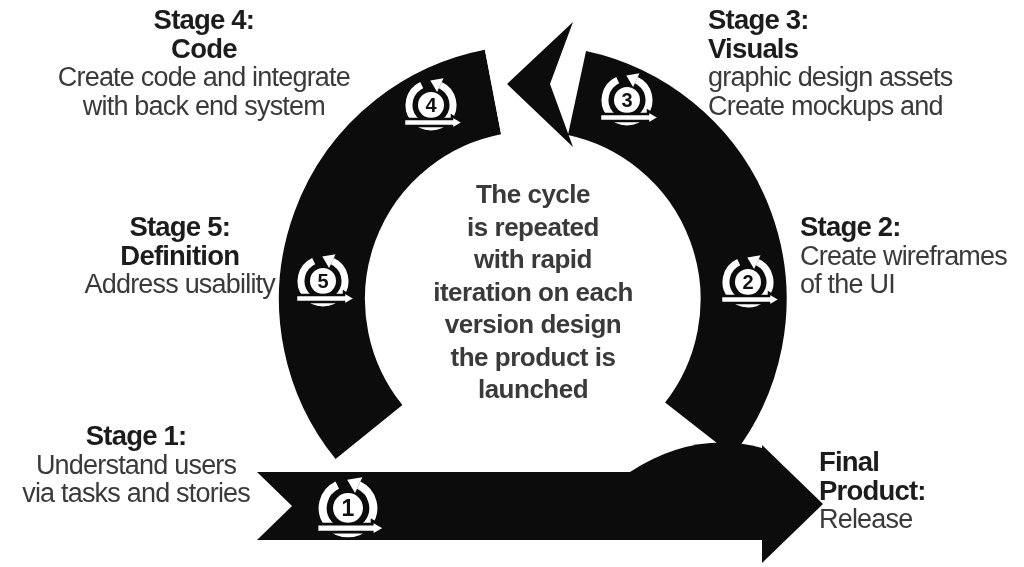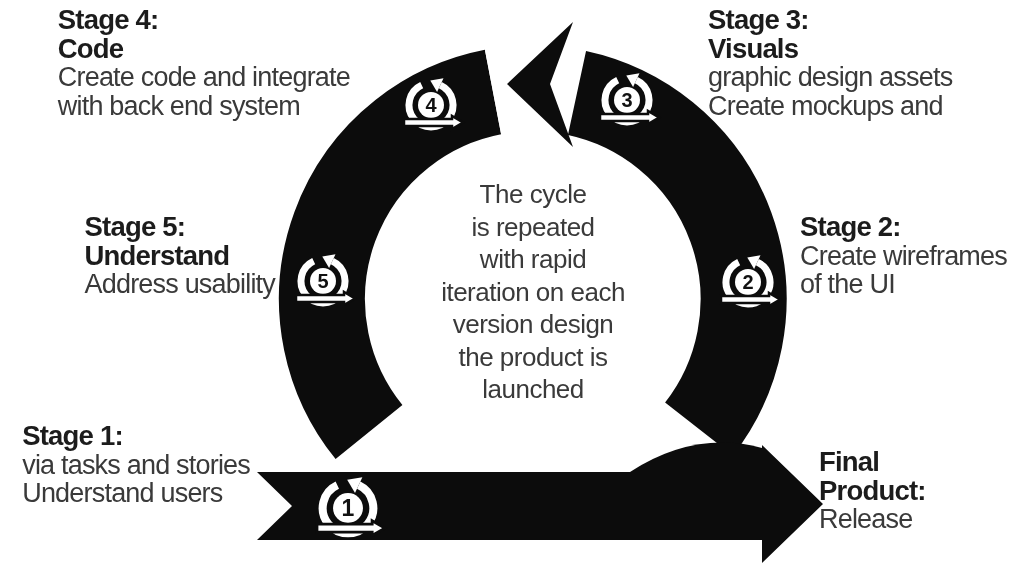--- a/index.html
+++ b/index.html
@@ -13,26 +13,26 @@
   #canvas{
     position:relative;width:1024px;height:567px;overflow:hidden;
     background:var(--background);
     font-family:"Liberation Sans", sans-serif;
   }
   #cycle-svg{position:absolute;left:0;top:0;}
   .band{fill:none;stroke:var(--shape);stroke-width:86;}
   .ink{fill:var(--shape);}
   .paper{fill:#ffffff;}
   .stage{position:absolute;white-space:nowrap;}
-  .stage.align-right{text-align:left;}
+  .stage.align-right{text-align:center;}
   .h{font-weight:700;color:var(--heading);font-size:27.5px;line-height:28.5px;letter-spacing:-0.8px;}
   .b{color:var(--body);font-size:27px;line-height:28.5px;letter-spacing:-0.8px;}
   .center-note{
     position:absolute;left:533px;top:178px;transform:translateX(-50%);
-    text-align:center;white-space:nowrap;
+    text-align:center;white-space:nowrap;font-weight:bold;
   }
   .center-note .cline{color:var(--body);font-size:26px;line-height:32.5px;letter-spacing:-0.5px;}
   .badge-num{
     font-family:"Liberation Sans", sans-serif;font-weight:700;font-size:20px;
     fill:var(--badge_number);text-anchor:middle;
   }
 </style>
 </head>
 <body>
 
@@ -91,34 +91,34 @@
 
   <div class="stage" style="left:708px;top:6px;">
     <div class="h">Stage 3:</div>
     <div class="h">Visuals</div>
     <div class="b">graphic design assets</div>
     <div class="b">Create mockups and</div>
   </div>
 
   <div class="stage align-right" style="right:749px;top:213px;">
     <div class="h">Stage 5:</div>
-    <div class="h">Understand</div>
+    <div class="h">Definition</div>
     <div class="b">Address usability</div>
   </div>
 
   <div class="stage" style="left:800px;top:213px;">
     <div class="h">Stage 2:</div>
     <div class="b">Create wireframes</div>
     <div class="b">of the UI</div>
   </div>
 
   <div class="stage align-right" style="right:774px;top:422px;">
     <div class="h">Stage 1:</div>
+    <div class="b">Understand users</div>
     <div class="b">via tasks and stories</div>
-    <div class="b">Understand users</div>
   </div>
 
   <div class="stage" style="left:819px;top:436px;margin-top:12px;">
     <div class="h">Final</div>
     <div class="h">Product:</div>
     <div class="b">Release</div>
   </div>
 
   <div class="center-note">
     <div class="cline">The cycle</div>

